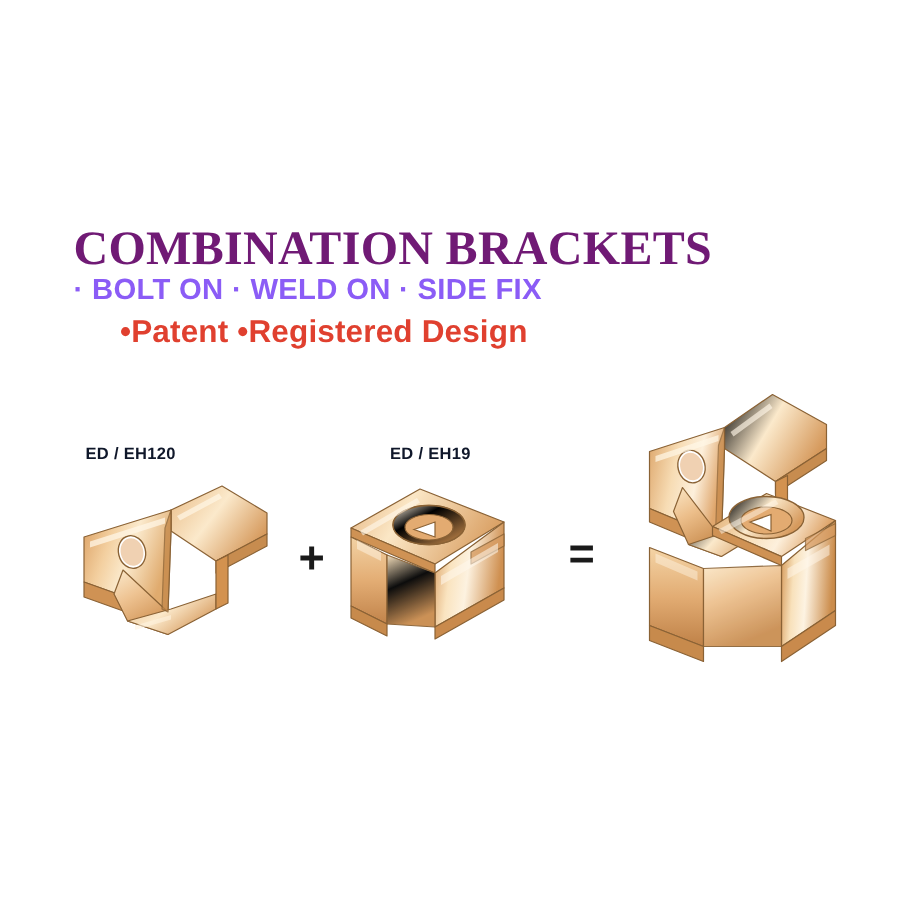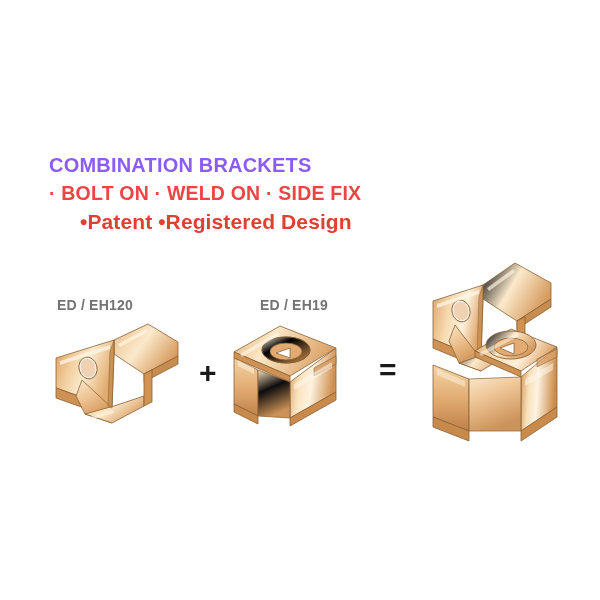--- a/index.html
+++ b/index.html
@@ -20,53 +20,54 @@
   }
 
   
   .heading-block {
     position: absolute;
     left: 49px;
     top: 152px;
     width: 520px;
   }
   .title-main {
-    font-size: 20px;
+    font-size: 32px;
+    font-weight: bold;
+    letter-spacing: 0.2px;
+    color: #701a75;
+    line-height: 26px;
+    white-space: nowrap;
+    font-family: Liberation Serif, serif;
+  }
+  .title-sub {
+    font-size: 19.5px;
     font-weight: bold;
     letter-spacing: 0.2px;
     color: #8b5cf6;
-    line-height: 26px;
-    white-space: nowrap;
-  }
-  .title-sub {
-    font-size: 19.5px;
-    font-weight: bold;
-    letter-spacing: 0.2px;
-    color: #ef4444;
     line-height: 25px;
     margin-top: 3px;
     white-space: nowrap;
   }
   .title-patent {
     font-size: 21px;
     font-weight: bold;
     letter-spacing: 0.1px;
     color: #e0402f;
     line-height: 25px;
     margin-top: 3px;
     white-space: nowrap;
     margin-left: 31px;
   }
 
   
   .part-label {
     position: absolute;
-    font-size: 14px;
-    font-weight: bold;
-    color: #737373;
+    font-size: 11px;
+    font-weight: bold;
+    color: #0f172a;
     letter-spacing: 0.2px;
     white-space: nowrap;
   }
   #label-a { left: 57px;  top: 297px; }
   #label-b { left: 260px; top: 297px; }
 
   
   .operator {
     position: absolute;
     font-size: 30px;

